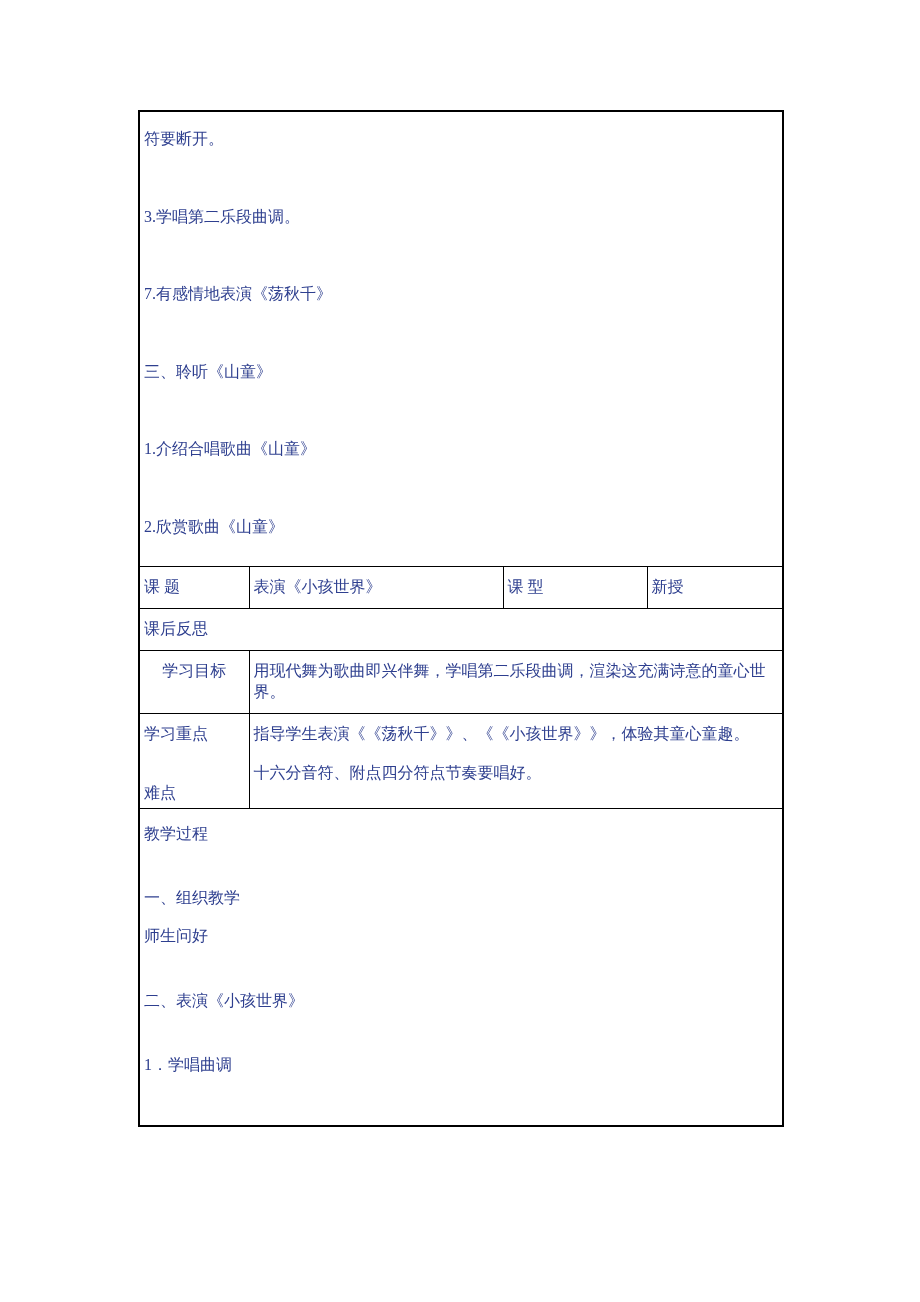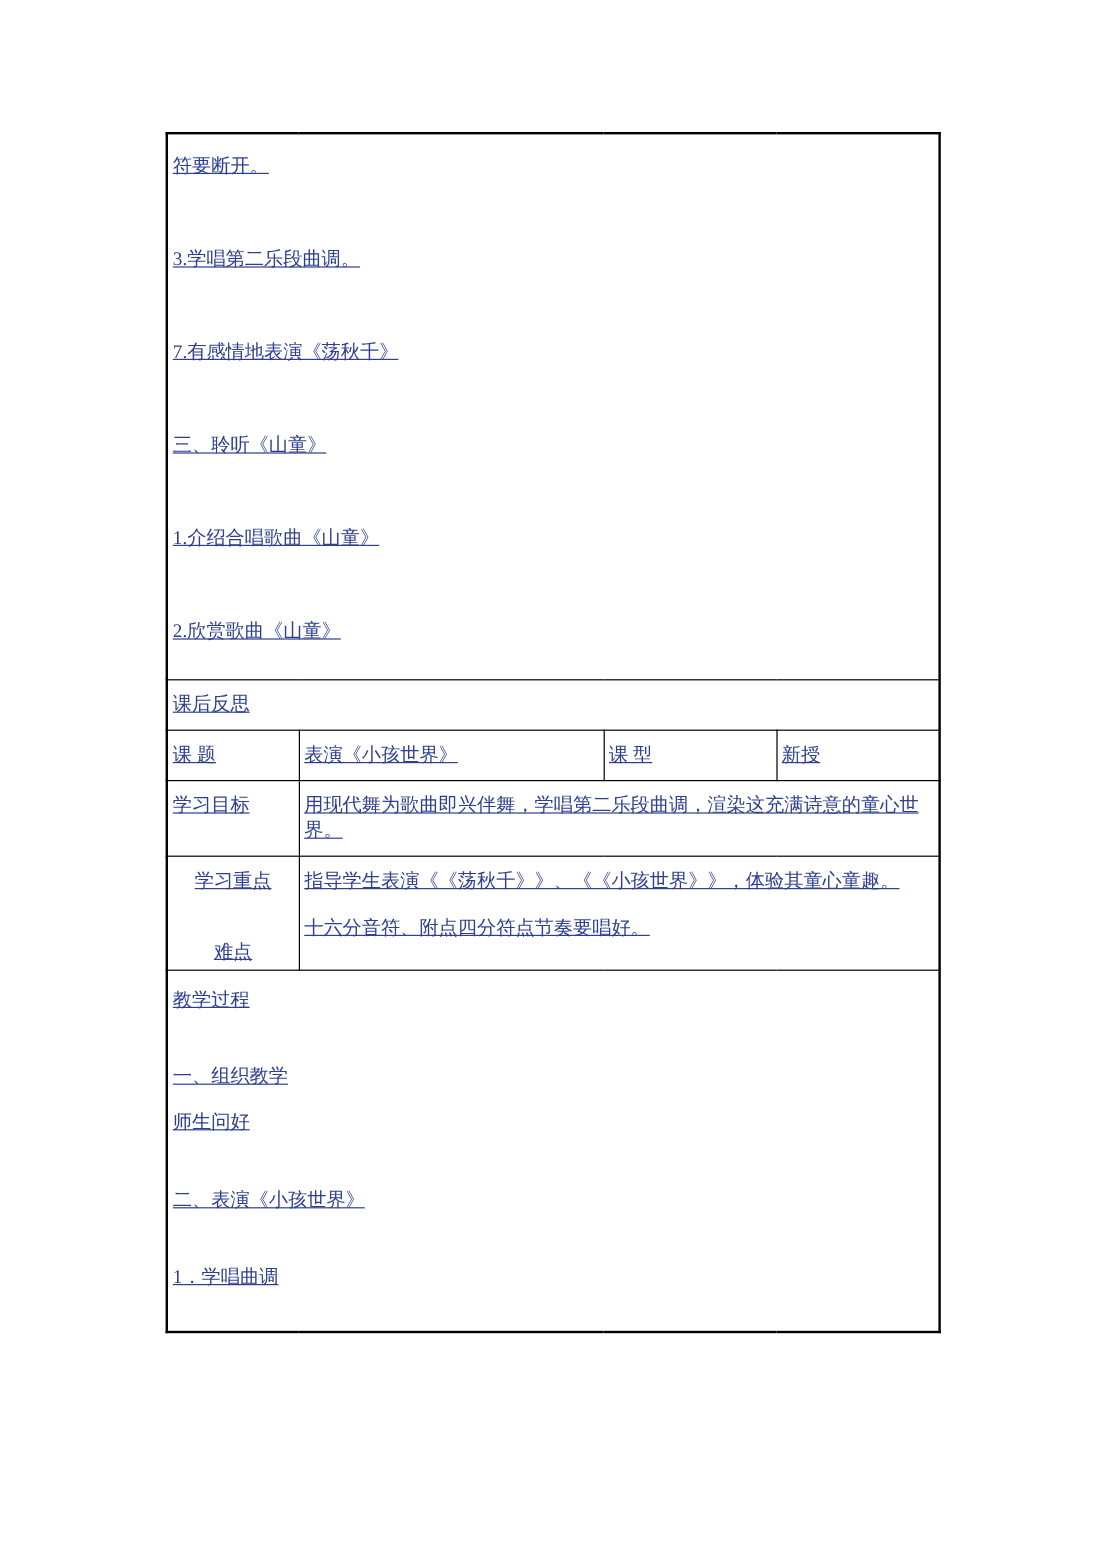--- a/index.html
+++ b/index.html
@@ -16,38 +16,37 @@
       border: 2px solid #000;
       border-collapse: collapse;
       width: 100%;
       table-layout: fixed;
     }
     .outer-table td {
       border: 1px solid #000;
       padding: 0;
       vertical-align: top;
       word-break: break-all;
-      text-decoration: underline;
     }
     .content-block {
       padding: 6px 4px 18px 4px;
       line-height: 2.6;
     }
     .content-block p {
       margin-bottom: 0;
     }
     .gap { height: 36px; }
     .indent { padding-left: 66px; }
     .single-row td {
       padding: 12px 4px;
     }
-    .center { text-align: left; }
+    .center { text-align: center; }
     .nospace { padding: 10px 4px !important; }
     .bottom-content {
-      padding: 6px 4px 6px 4px;
+      padding: 6px 4px 22px 4px;
       line-height: 2.4;
     }
     .big-gap { height: 26px; }
   </style>
 </head>
 <body>
 
 <table class="outer-table">
   <colgroup>
     <col style="width:110px">
@@ -70,39 +69,39 @@
         <div class="gap"></div>
         <p>1.介绍合唱歌曲《山童》</p>
         <div class="gap"></div>
         <p>2.欣赏歌曲《山童》</p>
       </div>
     </td>
   </tr>
 
 
   <tr class="single-row">
-    <td colspan="4" class="nospace">
-      <span>课后反思</span>
-    </td>
-  </tr>
-
-  <tr class="single-row">
     <td class="nospace">课    题</td>
     <td class="nospace">表演《小孩世界》</td>
     <td class="nospace">课    型</td>
     <td class="nospace">新授</td>
+  </tr>
+
+  <tr class="single-row">
+    <td colspan="4" class="nospace">
+      <span>课后反思</span>
+    </td>
   </tr>
 
   <tr class="single-row">
     <td class="nospace center">学习目标</td>
     <td class="nospace" colspan="3">用现代舞为歌曲即兴伴舞，学唱第二乐段曲调，渲染这充满诗意的童心世界。</td>
   </tr>
 
   <tr>
-    <td style="padding:10px 4px 4px 4px;text-align:center;">
+    <td style="padding:10px 4px 4px 4px;">
       <div>学习重点</div>
       <div style="height:38px;"></div>
       <div>难点</div>
     </td>
     <td colspan="3" style="padding:10px 4px 4px 4px;margin-left:20px;">
       <div>指导学生表演《《荡秋千》》、《《小孩世界》》，体验其童心童趣。</div>
       <div style="height:18px;"></div>
       <div>十六分音符、附点四分符点节奏要唱好。</div>
     </td>
   </tr>

